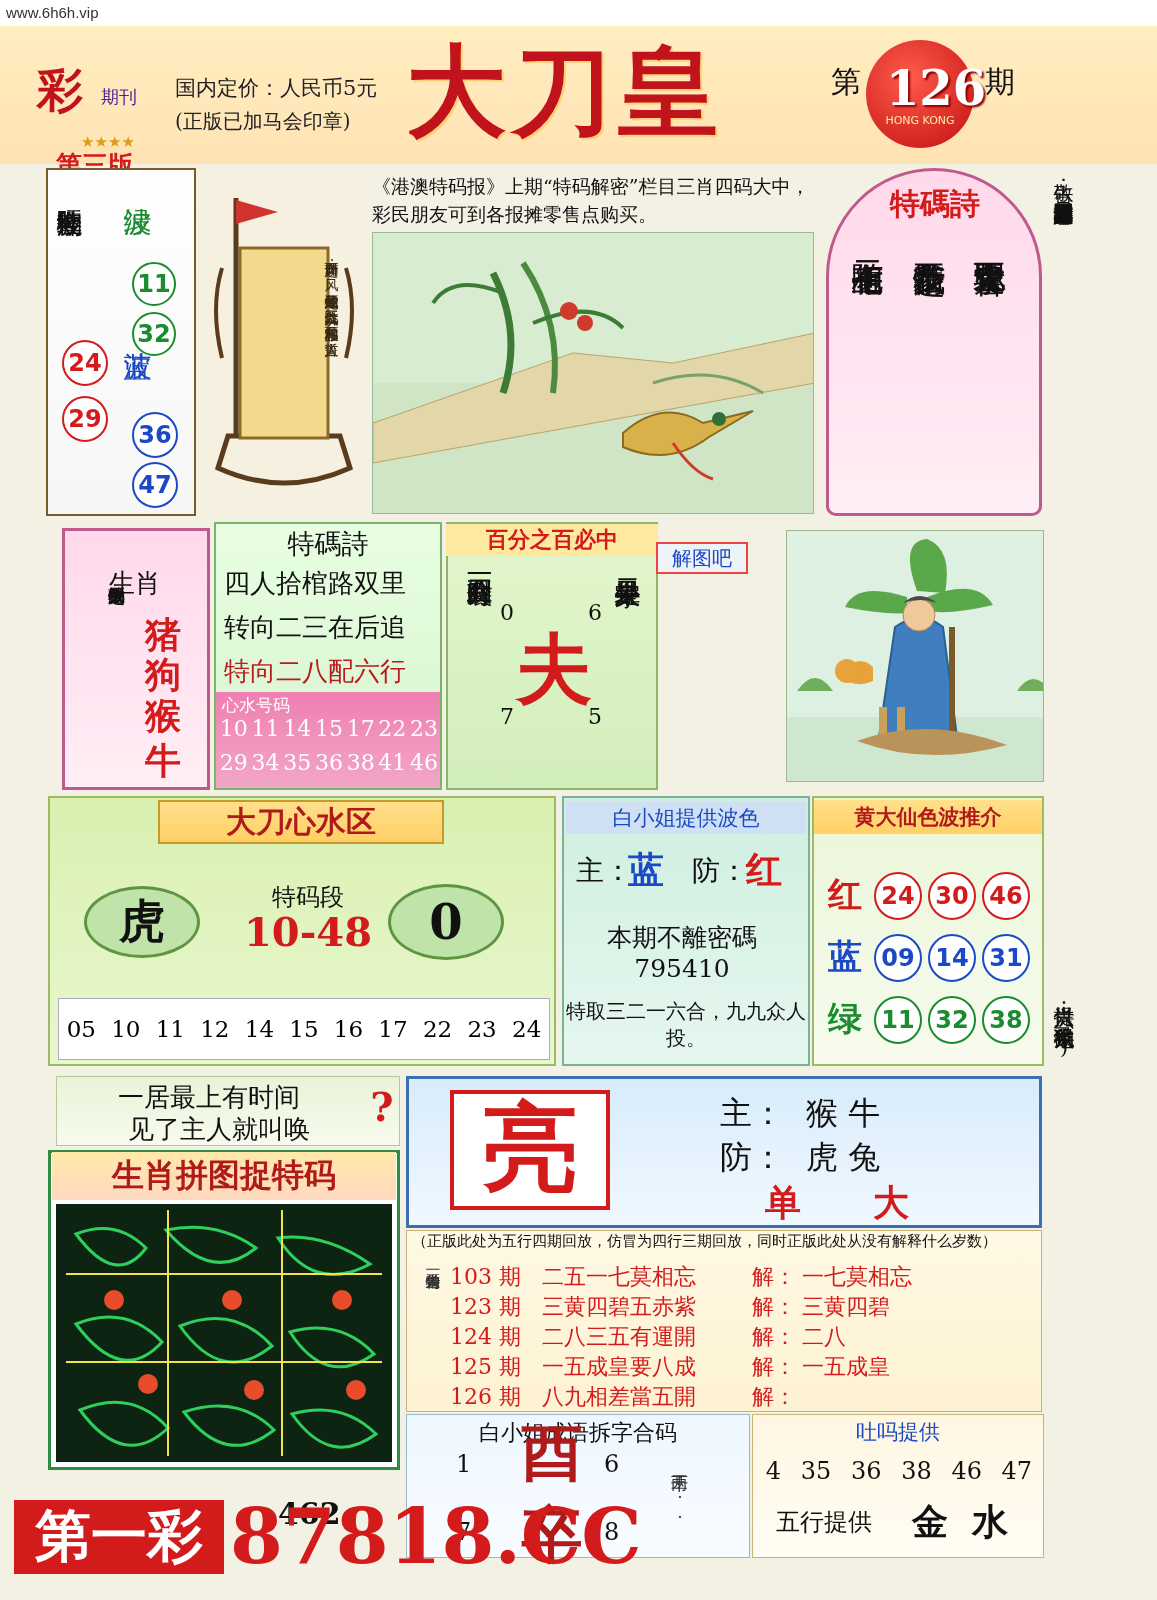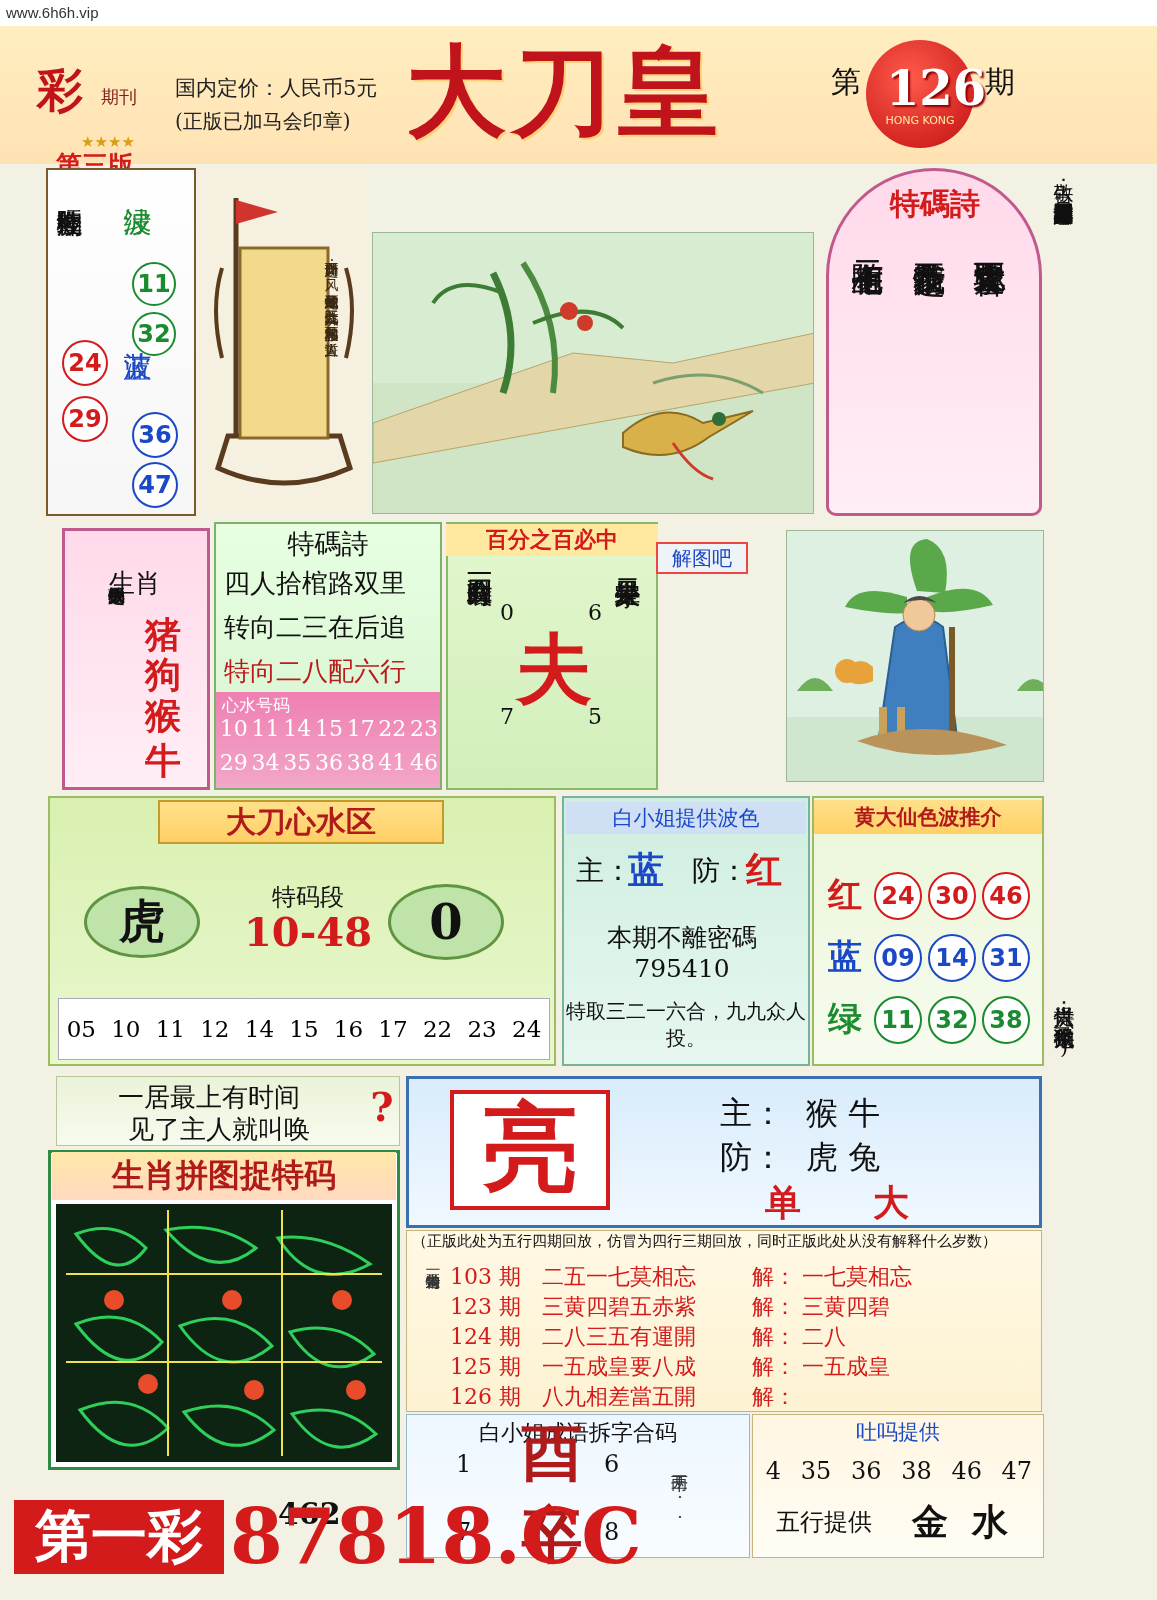--- a/index.html
+++ b/index.html
@@ -36,21 +36,21 @@
 
   <div id="urlbar">
     <span>www.6h6h.vip</span>
   </div>
 
   <div class="abs headband" style="left:0;top:26px;width:1157px;height:138px;background:linear-gradient(#ffeec0,#ffe2b4);"></div>
 
   <div class="abs ctr" style="left:22px;top:36px;width:140px;height:120px;">
     <div style="position:relative;width:140px;height:120px;">
       <div class="abs ctr logo-title" style="left:8px;top:30px;width:60px;height:50px;font-size:46px;">彩</div>
-      <div class="abs ctr cn" style="left:62px;top:48px;width:70px;height:26px;font-size:18px;color:#7f1d1d;">期刊</div>
+      <div class="abs ctr cn" style="left:62px;top:48px;width:70px;height:26px;font-size:18px;color:#4c1d95;">期刊</div>
       <div class="abs ctr cn" style="left:40px;top:96px;width:92px;height:20px;font-size:15px;color:#d8a017;">★★★★</div>
       <div class="abs ctr cn red" style="left:18px;top:112px;width:110px;height:34px;font-size:26px;font-weight:bold;">第三版</div>
     </div>
   </div>
 
   <div class="abs cn" style="left:175px;top:74px;width:240px;height:26px;font-size:21px;color:#222;">国内定价：人民币5元</div>
   <div class="abs cn" style="left:175px;top:108px;width:240px;height:28px;font-size:20px;color:#222;">(正版已加马会印章)</div>
 
   <div class="abs ctr logo-title" style="left:400px;top:38px;width:330px;height:110px;font-size:100px;letter-spacing:6px;text-shadow:2px 2px 0 #ffd27a;">大刀皇</div>
 
@@ -88,20 +88,21 @@
     </svg>
   </div>
   <div class="abs vert cn" style="left:232px;top:252px;width:110px;height:180px;font-size:14px;line-height:20px;color:#3a2a14;">
     <span>开声而动之日·风</span>
     <span>画蛇添足却成龙</span>
     <span>三一九六位既济</span>
     <span>一派和风两相宜</span>
     <span>誓道人</span>
   </div>
 
+  <div class="abs cn" style="left:372px;top:172px;width:440px;height:56px;font-size:19px;line-height:28px;color:#111;">《港澳特码报》上期“特码解密”栏目三肖四码大中，彩民朋友可到各报摊零售点购买。</div>
 
   <div class="abs" style="left:372px;top:232px;width:442px;height:282px;background:linear-gradient(#cfe8c8,#eef7e4);border:1px solid #9ab894;overflow:hidden;">
     <svg width="442" height="282" viewBox="0 0 442 282">
       <rect width="442" height="282" fill="#d8ecd2"></rect>
       <rect x="0" y="150" width="442" height="132" fill="#cfe5c6"></rect>
       <path d="M0 190 L200 120 L300 130 L442 100 L442 150 L0 230 Z" fill="#e3d6a8" stroke="#b8a46a"></path>
       <path d="M120 40 q30 60 10 120" stroke="#3e7b35" stroke-width="7" fill="none"></path>
       <path d="M150 30 q40 60 30 130" stroke="#4b8a3f" stroke-width="6" fill="none"></path>
       <path d="M130 60 q-50 -20 -70 10" stroke="#3e7b35" stroke-width="4" fill="none"></path>
       <path d="M160 90 q60 -25 90 5" stroke="#3e7b35" stroke-width="4" fill="none"></path>

